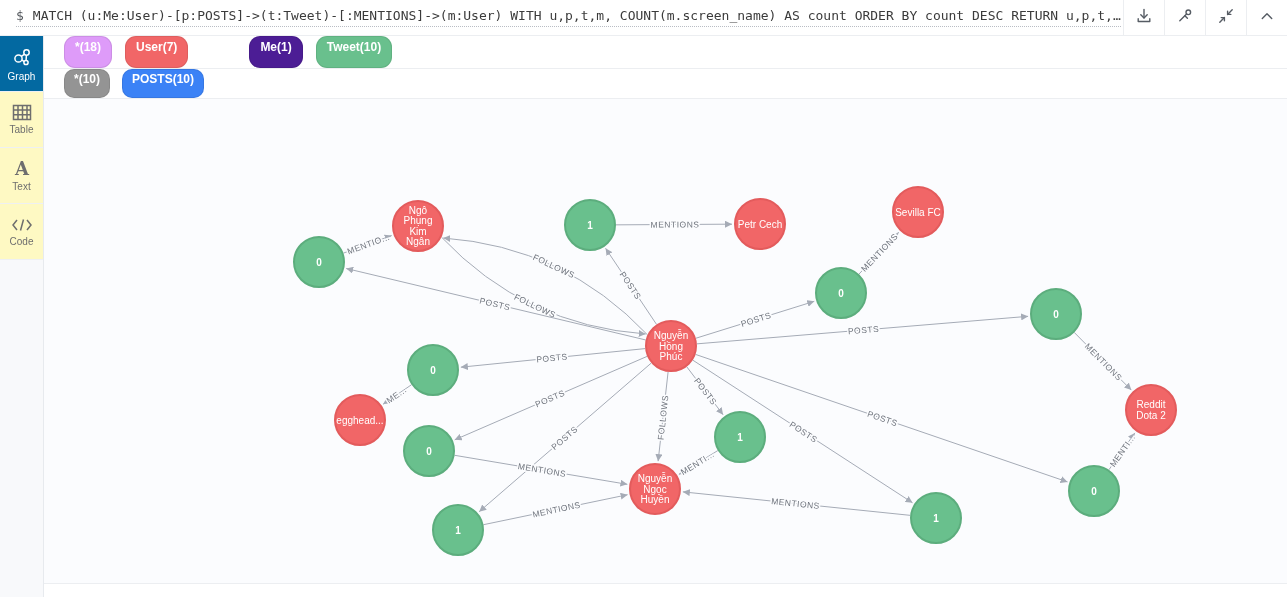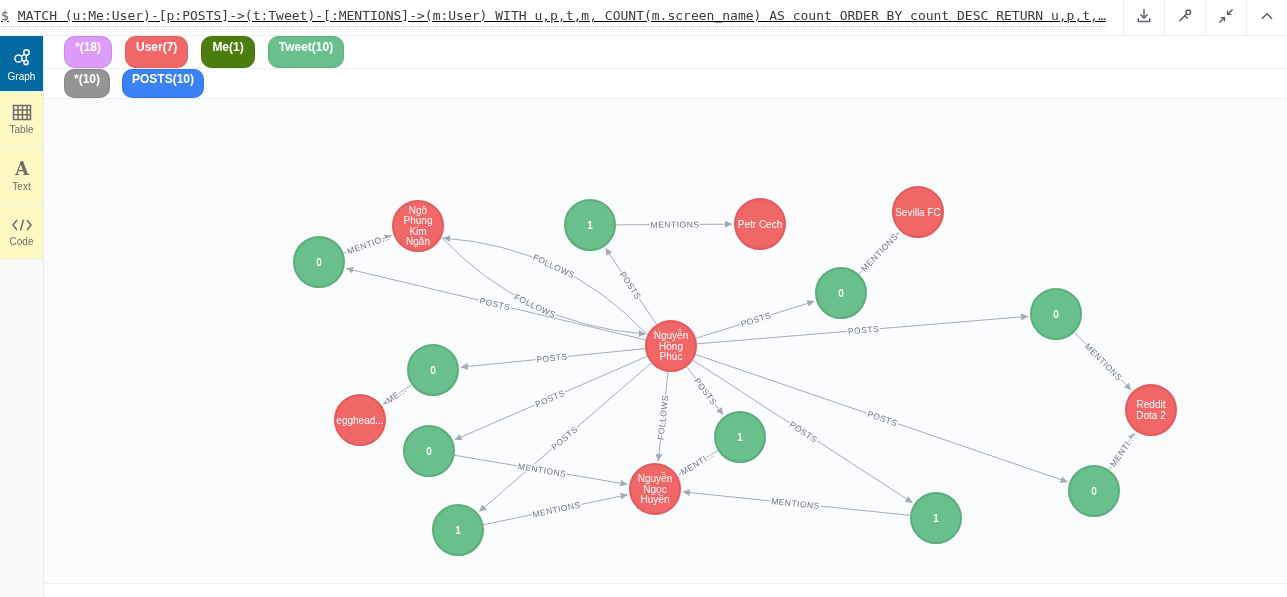--- a/index.html
+++ b/index.html
@@ -3,21 +3,21 @@
 <meta charset="utf-8">
 <style>
   * { margin:0; padding:0; box-sizing:border-box; }
   html,body { width:1287px; height:597px; overflow:hidden; background:#fff;
               font-family:"Liberation Sans", sans-serif; }
   .app { width:1287px; height:597px; display:flex; flex-direction:column; }
 
   
   .querybar { height:36px; flex:0 0 36px; display:flex; align-items:stretch;
               background:#fff; border-bottom:1px solid #eceef1; }
-  .query-edit { flex:1 1 auto; display:flex; align-items:center; padding-left:1px; overflow:hidden;text-decoration:underline; }
+  .query-edit { flex:1 1 auto; display:flex; align-items:center; padding-left:16px; overflow:hidden; }
   .query-text { font-family:"DejaVu Sans Mono","Liberation Mono",monospace; font-size:13px;
                 color:#3b3b3b; white-space:nowrap; border-bottom:1px dotted #b9bdc4;
                 padding-bottom:3px; }
   .query-text .prompt { color:#53575c; margin-right:9px; }
   .qb-actions { flex:0 0 auto; display:flex; }
   .qb-btn { width:41px; display:flex; align-items:center; justify-content:center;
             border-left:1px solid #eceef1; cursor:pointer; background:#fff; }
   .qb-btn svg { stroke:#565c64; fill:none; stroke-width:1.4; stroke-linecap:round; stroke-linejoin:round; }
 
   
@@ -136,21 +136,21 @@
             <span>Code</span>
           </div>
         </div>
       <div class="side-rest"></div>
     </div>
 
     <div class="content">
       <div class="legend-row nodes" id="legend-nodes">
           <span class="chip node" style="background: rgb(222, 155, 249);">*(18)</span>
           <span class="chip node" style="background: rgb(241, 102, 103);">User(7)</span>
-          <span class="chip node" style="background: #4d7c0f;">Me(1)</span>
+          <span class="chip node" style="background: #4c1d95; margin-left: 48px;">Me(1)</span>
           <span class="chip node" style="background: rgb(105, 192, 141);">Tweet(10)</span>
         </div>
       <div class="legend-row rels" id="legend-rels">
           <span class="chip rel" style="background: rgb(148, 148, 148);">*(10)</span>
           <span class="chip rel" style="background: #3b82f6;">POSTS(10)</span>
         </div>
       <div class="canvas-wrap" id="canvas-wrap">
           <svg width="1242" height="483">
             <defs>
               <marker id="arrow" viewBox="0 0 8 8" refX="8" refY="4" markerWidth="7" markerHeight="7" orient="auto">

